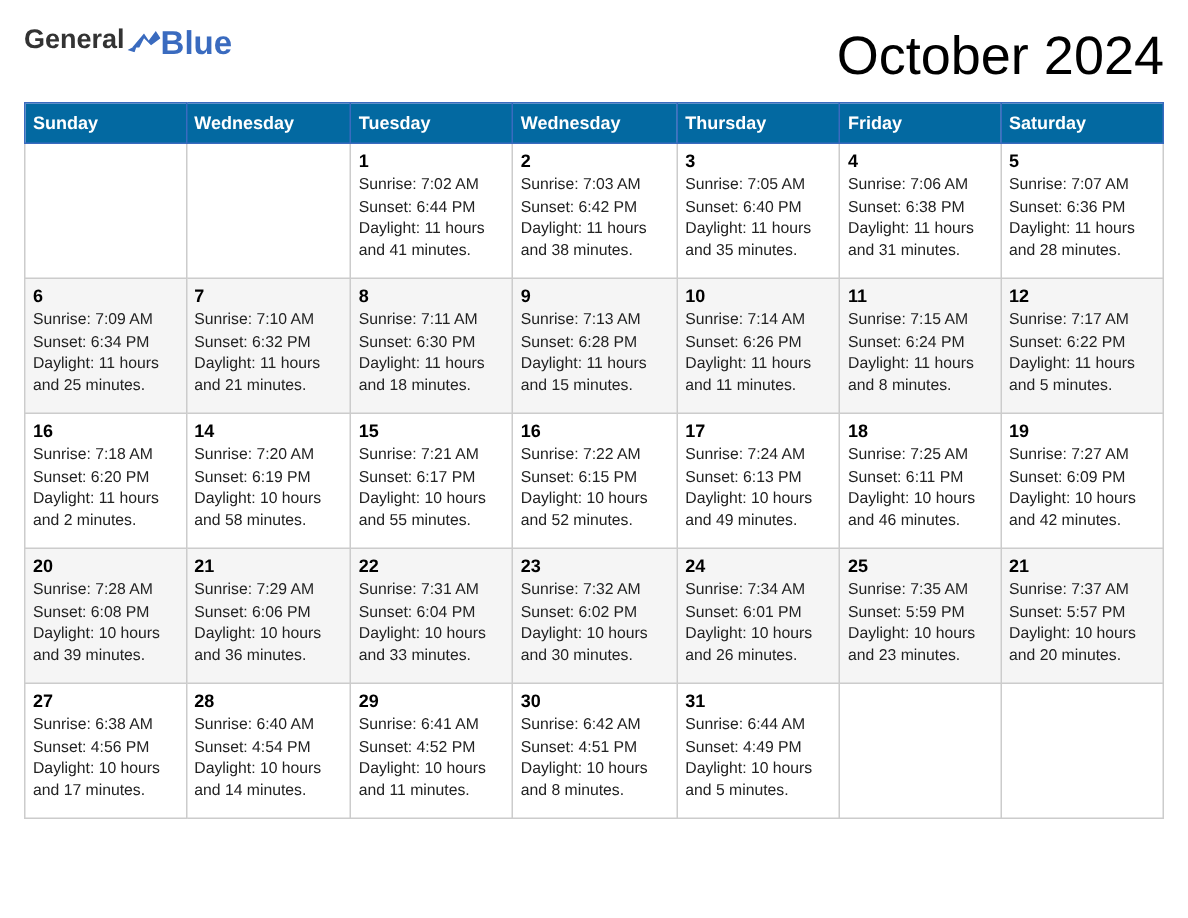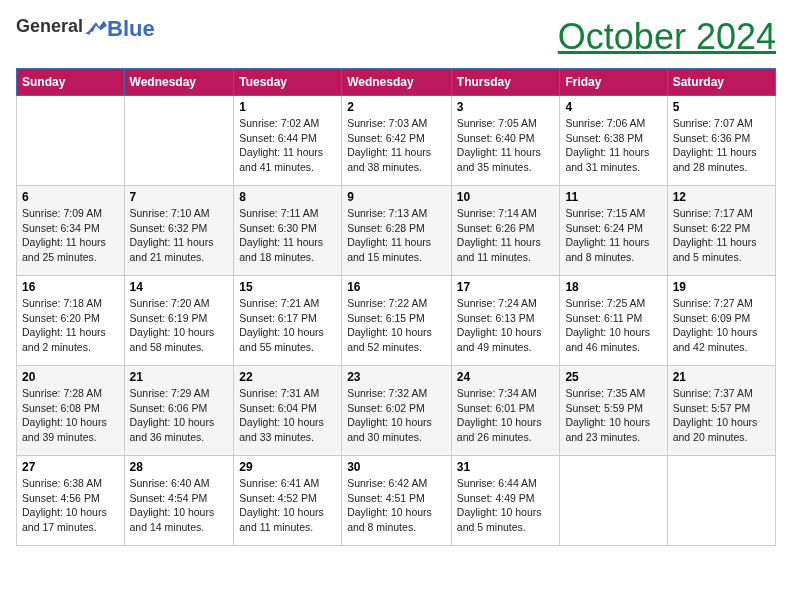--- a/index.html
+++ b/index.html
@@ -31,34 +31,33 @@
     .logo-row {
       display: flex;
       align-items: center;
     }
     .title-area {
       text-align: right;
     }
     .month-title {
       font-size: 36px;
       font-weight: normal;
-      color: #15803d;
-      text-decoration: underline;
+      color: #000000;
     }
     .location {
       font-size: 15px;
       color: #444;
     }
     table {
       width: 100%;
       border-collapse: collapse;
       font-size: 11px;
     }
     thead tr th {
-      background-color: #be185d;
+      background-color: #0369a1;
       color: #fff;
       text-align: left;
       padding: 6px 5px;
       font-size: 12px;
       font-weight: bold;
       border: 1px solid #3a6bbf;
       margin-top: 44px;
     }
     tbody tr td {
       border: 1px solid #ccc;

